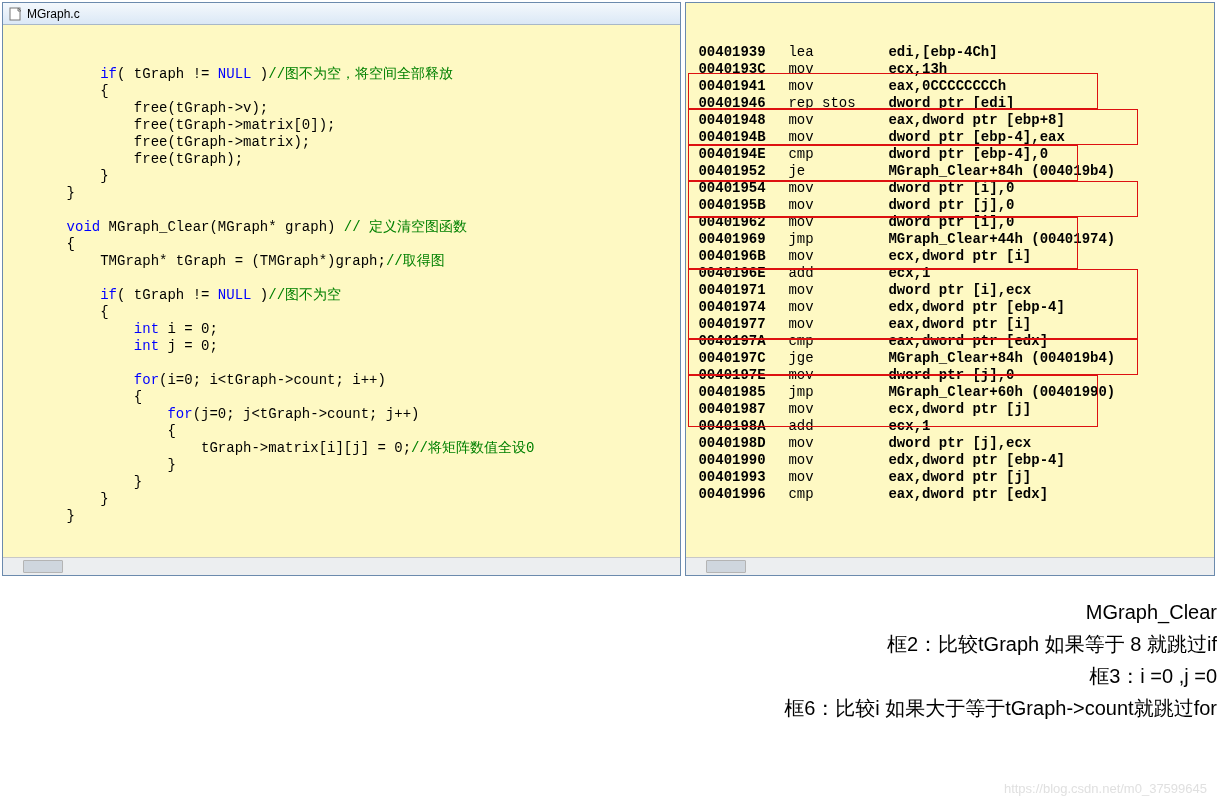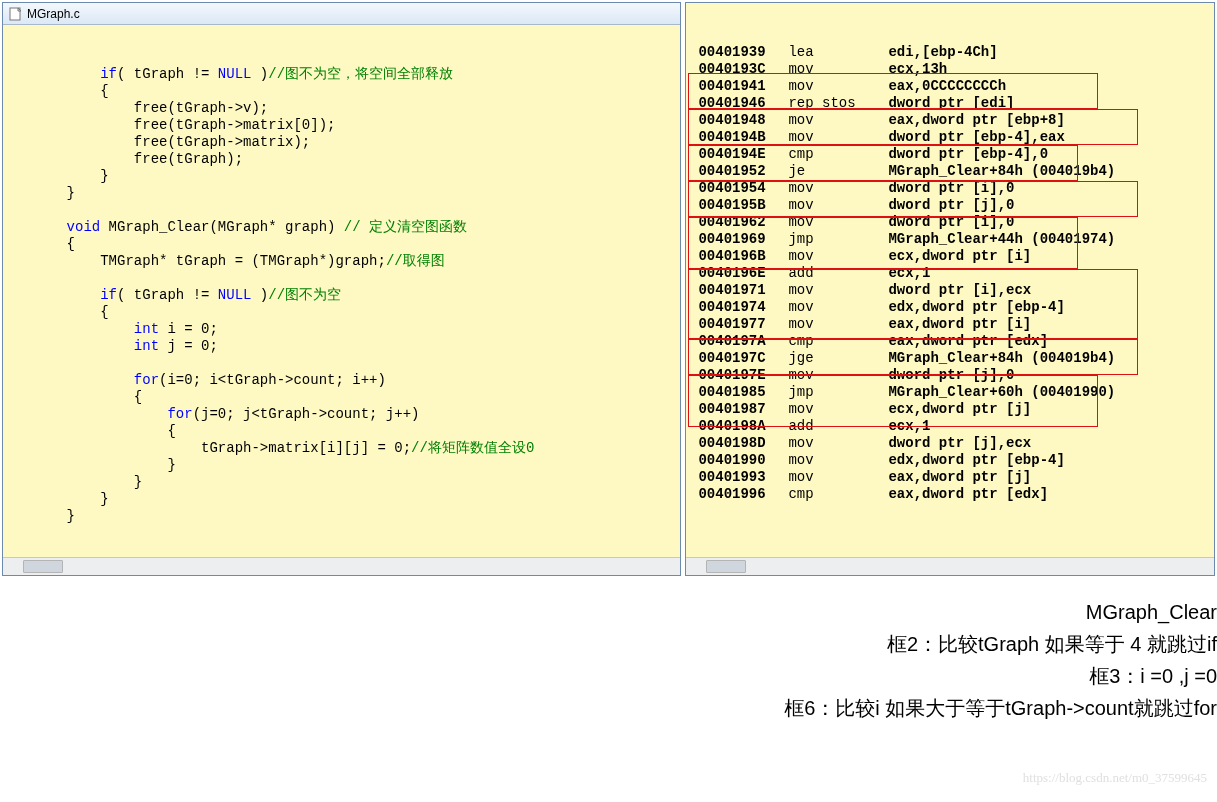--- a/index.html
+++ b/index.html
@@ -17,21 +17,21 @@
   .asm-line { display:flex; height:17px; align-items:center;gap:10px; }
   .asm-addr { width:80px; color:#000; font-weight:bold; }
   .asm-mn { width:90px; color:#000; font-weight:normal; }
   .asm-oper { color:#000; font-weight:bold; }
   .box-hl { border:1px solid #d11; position:absolute; pointer-events:none; }
   .disasm-wrap { position:relative; flex:1; overflow:hidden; }
   .scrollbar-h { height:18px; background:#eceef0; border-top:1px solid #c8c8c8; position:relative; }
   .scrollbar-h .thumb { position:absolute; left:20px; top:2px; width:40px; height:13px; background:#cfd6de; border:1px solid #b4b4b4; border-radius:1px; }
   .notes { padding:18px 0 0 24px; font-size:20px; font-family:"Microsoft YaHei",Arial,sans-serif; color:#000; line-height:32px; }
   .notes .line { white-space:pre;text-align:right; }
-  .watermark { position:absolute; right:10px; bottom:16px; color:#e0e0e0; font-size:13px; font-family:Liberation Serif, serif; }
+  .watermark { position:absolute; right:10px; bottom:6px; color:#e0e0e0; font-size:13px; font-family:Liberation Sans, sans-serif; }
 </style>
 </head>
 <body>
 
 <div class="top-row">
 
   <div class="pane left-pane">
     <div class="titlebar">
       <span class="title-icon">
         <svg viewBox="0 0 14 14">
@@ -63,19 +63,19 @@
     </div>
     <div class="scrollbar-h">
         <div class="thumb"></div>
       </div>
   </div>
 </div>
 
 <div class="notes">
   <div class="line">MGraph_Clear</div>
   <div id="note-lines">
-      <div class="line">框2：比较tGraph 如果等于 4 就跳过if</div>
+      <div class="line">框2：比较tGraph 如果等于 8 就跳过if</div>
       <div class="line">框3：i =0 ,j =0</div>
       <div class="line">框6：比较i 如果大于等于tGraph-&gt;count就跳过for</div>
     </div>
 </div>
 
 <div class="watermark">https://blog.csdn.net/m0_37599645</div>
 
 </body></html>

